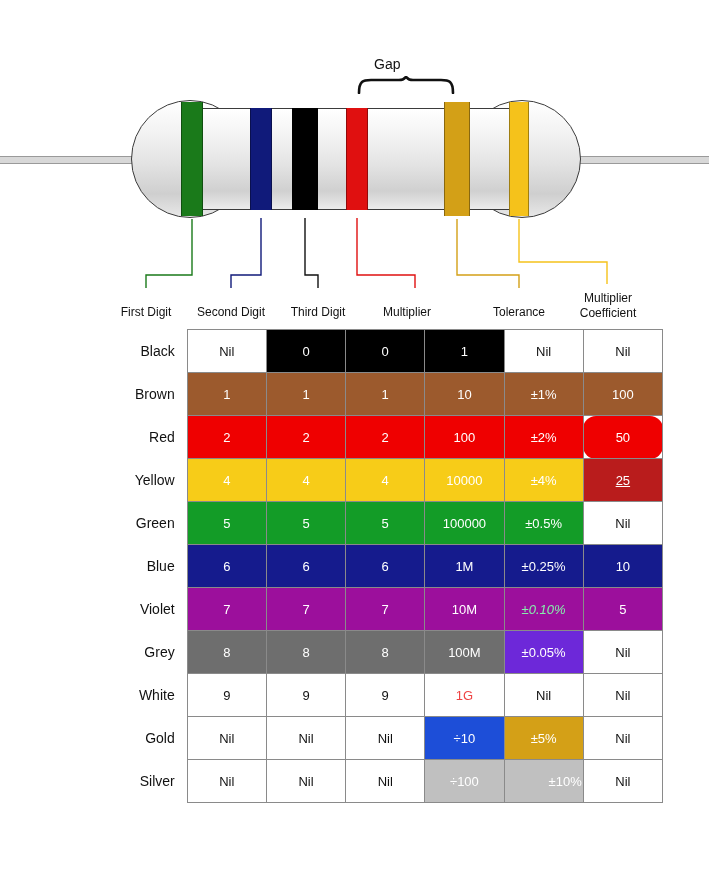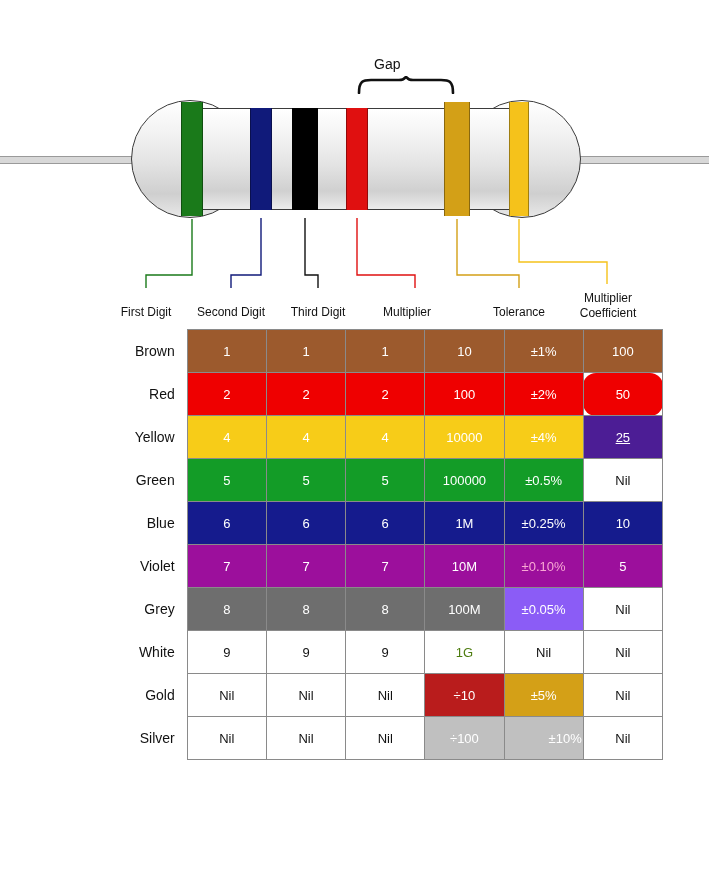--- a/index.html
+++ b/index.html
@@ -108,20 +108,29 @@
         <col class="c1">
           <col class="cd">
           <col class="cd">
           <col class="cd">
           <col class="cd">
           <col class="cd">
           <col class="cd">
       </colgroup>
       <tbody id="tbody">
           <tr>
+            <td class="rowname">Black</td>
+            <td class="nil">Nil</td>
+            <td style="background: rgb(0, 0, 0); color: rgb(255, 255, 255);">0</td>
+            <td style="background: rgb(0, 0, 0); color: rgb(255, 255, 255);">0</td>
+            <td style="background: rgb(0, 0, 0); color: rgb(255, 255, 255);">1</td>
+            <td class="nil">Nil</td>
+            <td class="nil">Nil</td>
+          </tr>
+          <tr>
             <td class="rowname">Brown</td>
             <td style="background: rgb(156, 90, 45); color: rgb(255, 255, 255);">1</td>
             <td style="background: rgb(156, 90, 45); color: rgb(255, 255, 255);">1</td>
             <td style="background: rgb(156, 90, 45); color: rgb(255, 255, 255);">1</td>
             <td style="background: rgb(156, 90, 45); color: rgb(255, 255, 255);">10</td>
             <td style="background: rgb(156, 90, 45); color: rgb(255, 255, 255);">±1%</td>
             <td style="background: rgb(156, 90, 45); color: rgb(255, 255, 255);">100</td>
           </tr>
           <tr>
             <td class="rowname">Red</td>
@@ -132,21 +141,21 @@
             <td style="background: rgb(239, 0, 0); color: rgb(255, 255, 255);">±2%</td>
             <td style="background: rgb(239, 0, 0); color: #ffffff; border-radius: 13px;">50</td>
           </tr>
           <tr>
             <td class="rowname">Yellow</td>
             <td style="background: rgb(247, 204, 24); color: rgb(255, 255, 255);">4</td>
             <td style="background: rgb(247, 204, 24); color: rgb(255, 255, 255);">4</td>
             <td style="background: rgb(247, 204, 24); color: rgb(255, 255, 255);">4</td>
             <td style="background: rgb(247, 204, 24); color: rgb(255, 255, 255);">10000</td>
             <td style="background: rgb(247, 204, 24); color: rgb(255, 255, 255);">±4%</td>
-            <td style="background: #4c1d95; color: rgb(255, 255, 255); text-decoration: underline;">25</td>
+            <td style="background: #b91c1c; color: rgb(255, 255, 255); text-decoration: underline;">25</td>
           </tr>
           <tr>
             <td class="rowname">Green</td>
             <td style="background: rgb(19, 156, 39); color: rgb(255, 255, 255);">5</td>
             <td style="background: rgb(19, 156, 39); color: rgb(255, 255, 255);">5</td>
             <td style="background: rgb(19, 156, 39); color: rgb(255, 255, 255);">5</td>
             <td style="background: rgb(19, 156, 39); color: #ffffff;">100000</td>
             <td style="background: rgb(19, 156, 39); color: rgb(255, 255, 255);">±0.5%</td>
             <td class="nil">Nil</td>
           </tr>
@@ -158,47 +167,47 @@
             <td style="background: rgb(21, 27, 141); color: rgb(255, 255, 255);">1M</td>
             <td style="background: rgb(21, 27, 141); color: rgb(255, 255, 255);">±0.25%</td>
             <td style="background: rgb(21, 27, 141); color: rgb(255, 255, 255);">10</td>
           </tr>
           <tr>
             <td class="rowname">Violet</td>
             <td style="background: rgb(156, 15, 156); color: rgb(255, 255, 255);">7</td>
             <td style="background: rgb(156, 15, 156); color: rgb(255, 255, 255);">7</td>
             <td style="background: rgb(156, 15, 156); color: rgb(255, 255, 255);">7</td>
             <td style="background: rgb(156, 15, 156); color: rgb(255, 255, 255);">10M</td>
-            <td style="background: rgb(156, 15, 156); color: #f9a8d4;">±0.10%</td>
+            <td style="background: rgb(156, 15, 156); color: #86efac; font-style: italic;">±0.10%</td>
             <td style="background: rgb(156, 15, 156); color: rgb(255, 255, 255);">5</td>
           </tr>
           <tr>
             <td class="rowname">Grey</td>
             <td style="background: rgb(110, 110, 110); color: rgb(255, 255, 255);">8</td>
             <td style="background: rgb(110, 110, 110); color: rgb(255, 255, 255);">8</td>
             <td style="background: rgb(110, 110, 110); color: rgb(255, 255, 255);">8</td>
             <td style="background: rgb(110, 110, 110); color: rgb(255, 255, 255);">100M</td>
-            <td style="background: #8b5cf6; color: rgb(255, 255, 255);">±0.05%</td>
+            <td style="background: #6d28d9; color: rgb(255, 255, 255);">±0.05%</td>
             <td class="nil">Nil</td>
           </tr>
           <tr>
             <td class="rowname">White</td>
             <td style="background: rgb(255, 255, 255); color: rgb(17, 17, 17);">9</td>
             <td style="background: rgb(255, 255, 255); color: rgb(17, 17, 17);">9</td>
             <td style="background: rgb(255, 255, 255); color: rgb(17, 17, 17);">9</td>
-            <td style="background: rgb(255, 255, 255); color: #4d7c0f;">1G</td>
+            <td style="background: rgb(255, 255, 255); color: #ef4444;">1G</td>
             <td class="nil">Nil</td>
             <td class="nil">Nil</td>
           </tr>
           <tr>
             <td class="rowname">Gold</td>
             <td class="nil">Nil</td>
             <td class="nil">Nil</td>
             <td class="nil">Nil</td>
-            <td style="background: #b91c1c; color: rgb(255, 255, 255);">÷10</td>
+            <td style="background: #1d4ed8; color: rgb(255, 255, 255);">÷10</td>
             <td style="background: rgb(212, 160, 23); color: rgb(255, 255, 255);">±5%</td>
             <td class="nil">Nil</td>
           </tr>
           <tr>
             <td class="rowname">Silver</td>
             <td class="nil">Nil</td>
             <td class="nil">Nil</td>
             <td class="nil">Nil</td>
             <td style="background: rgb(192, 192, 192); color: rgb(255, 255, 255);">÷100</td>
             <td style="background: rgb(192, 192, 192); color: rgb(255, 255, 255); text-align: right;">±10%</td>

